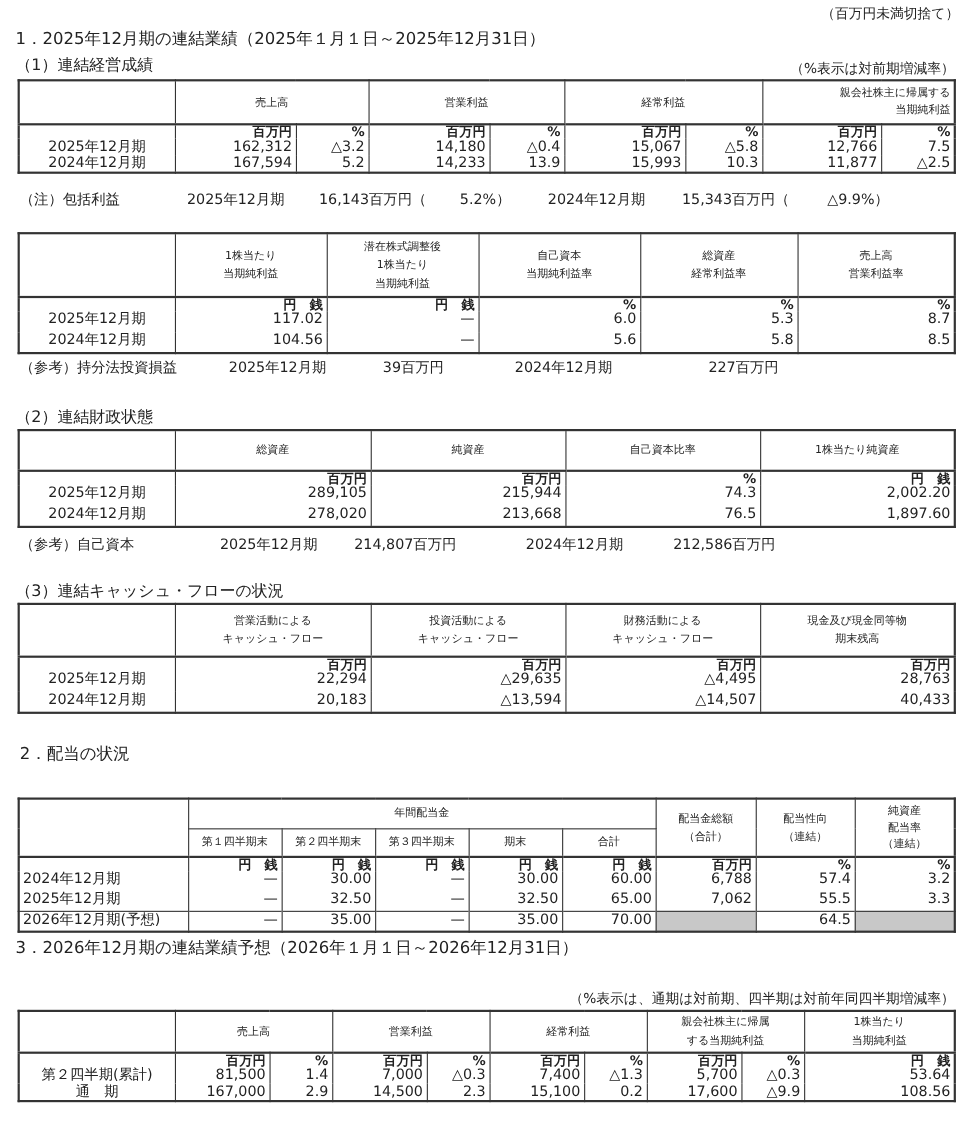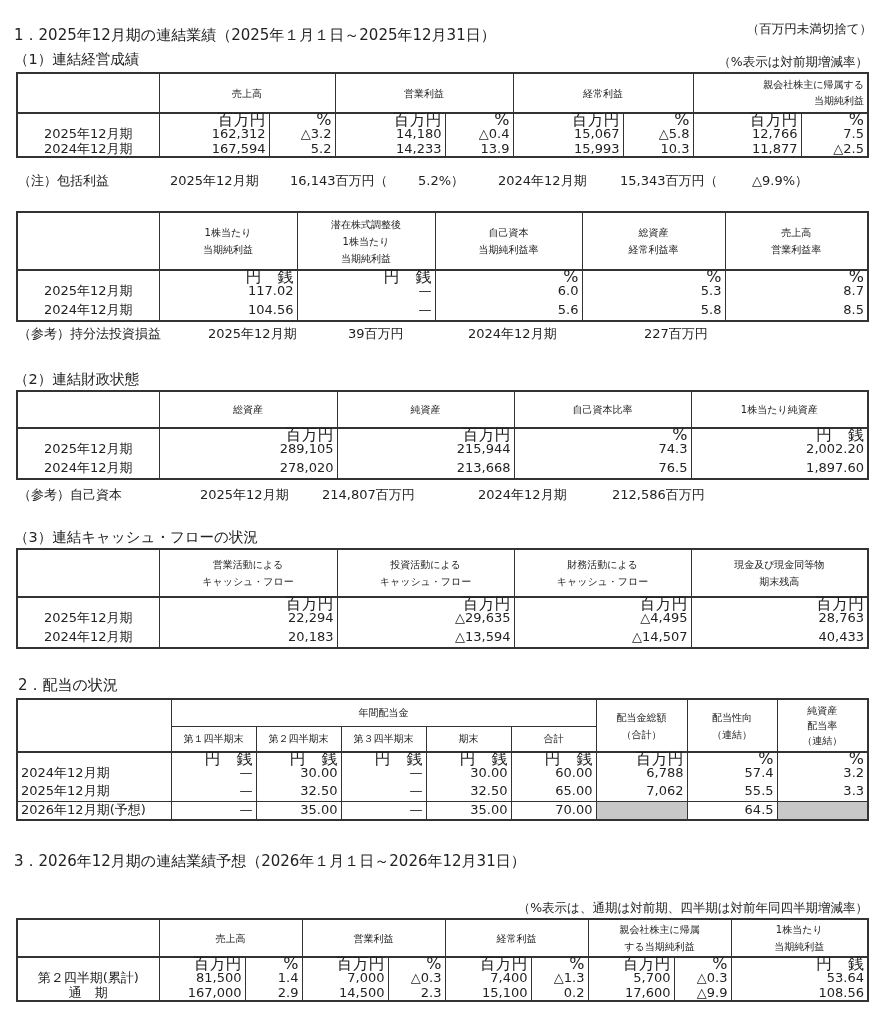--- a/index.html
+++ b/index.html
@@ -11,29 +11,29 @@
   .abs { position: absolute; white-space: nowrap; }
   .h1 { font-size: 15px; }
   .h2 { font-size: 14.5px; }
   .note-r { font-size: 12.5px; }
   table { border-collapse: collapse; position: absolute; table-layout: fixed; }
   td { border-left: 1.5px solid #333; border-right: 1.5px solid #333; padding: 0 3px; vertical-align: top; font-size: 13px; line-height: 15px; }
   table.t { border: 2px solid #333; }
   tr.hdr td { border-bottom: 2px solid #333; text-align: center; vertical-align: middle; line-height: 17px; font-size: 10px; }
   .r { text-align: right; }
   .c { text-align: center; }
-  .unit { font-size: 16px; line-height: 12px; }
+  .unit { font-size: 12px; line-height: 12px; font-weight: bold; }
   .inner-sep { border-right: 1px solid #333; }
   .gray { background: #c8c8c8; }
   .x-sm { font-size: 11px; }
 </style>
 </head>
 <body>
 
-<div class="abs note-r" style="right:8px; top:21px;font-family:Liberation Serif, serif;">（百万円未満切捨て）</div>
+<div class="abs note-r" style="right:8px; top:4px;font-family:Liberation Serif, serif;">（百万円未満切捨て）</div>
 
 <div class="abs h1" style="left:14px; top:26px;">1．2025年12月期の連結業績（2025年１月１日～2025年12月31日）</div>
 <div class="abs h2" style="left:14px; top:50px;">（1）連結経営成績</div>
 <div class="abs note-r" style="right:12px; top:54px;">（%表示は対前期増減率）</div>
 
 <table class="t" style="left:16px; top:72px; width:851px;">
   <colgroup>
     <col style="width:142px">
       <col style="width:110px">
       <col style="width:66px">
@@ -229,21 +229,21 @@
     <td class="c">2024年12月期</td>
     <td class="r">20,183</td>
     <td class="r">△13,594</td>
     <td class="r">△14,507</td>
     <td class="r">40,433</td>
   </tr>
 </tbody>
   </table>
 
 <div class="abs h1" style="left:18px; top:676px;">2．配当の状況</div>
-<table class="t" style="left:16px; top:698px; width:851px;">
+<table class="t" style="left:16px; top:725px; width:851px;">
   <colgroup>
     <col style="width:154px">
       <col style="width:85px">
       <col style="width:85px">
       <col style="width:85px">
       <col style="width:85px">
       <col style="width:85px">
       <col style="width:91px">
       <col style="width:90px">
       <col style="width:91px">

